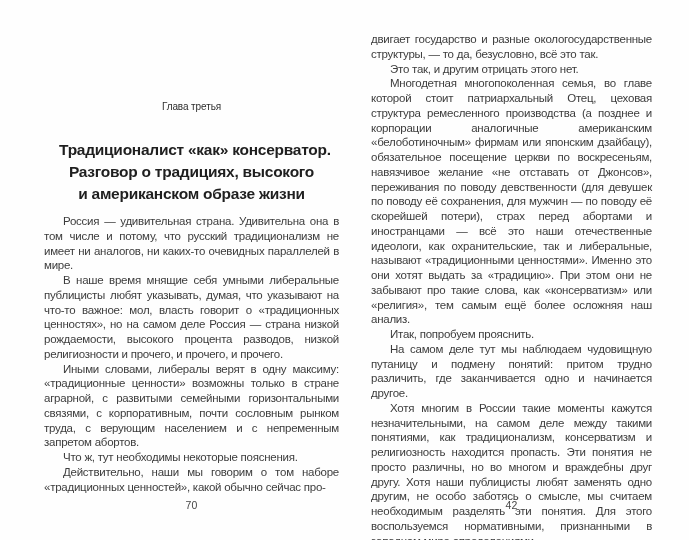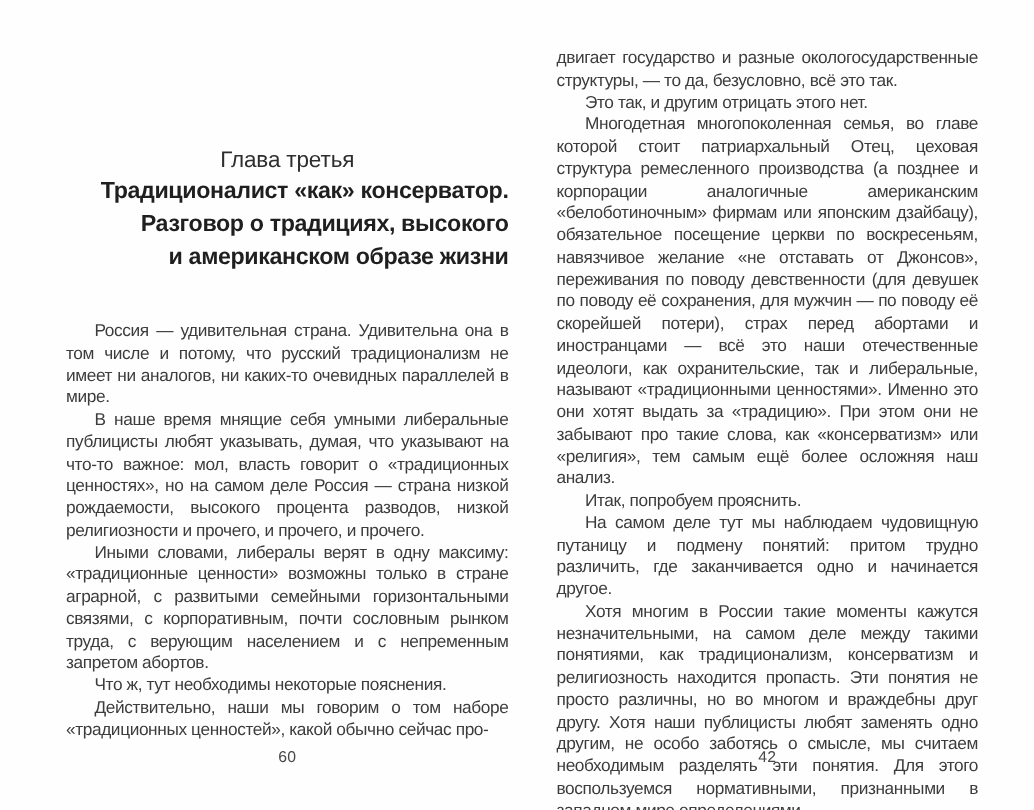--- a/index.html
+++ b/index.html
@@ -33,34 +33,33 @@
   .page-right { left: 371px; width: 281px; }
 
   .chapter-head {
     position: absolute;
     top: 99px;
     left: 0;
     right: 0;
     text-align: center;
   }
   .chapter-label {
-    font-size: 15px;
+    font-size: 10px;
     line-height: 16px;
     color: #2e2e2e;
-    margin-bottom: 2px;
+    margin-bottom: 24px;
     letter-spacing: -0.1px;
   }
   .chapter-title {
-    margin: 0;
+    margin: 15px;
     font-size: 15.5px;
     font-weight: bold;
     line-height: 22px;
     color: var(--heading-text, #1f1f1f);
     letter-spacing: -0.25px;
-    text-align: right;
   }
   .title-line { display: block; white-space: nowrap; }
 
   .body-text {
     position: absolute;
     left: 0;
     right: 0;
   }
   .page-left  .body-text { top: 214px; }
   .page-right .body-text { top: 32px; }
@@ -103,21 +102,21 @@
     </header>
 
     <div class="body-text">
       <p class="para">Россия — удивительная страна. Удивительна она в том числе и потому, что русский традиционализм не имеет ни аналогов, ни каких-то очевидных параллелей в мире.</p>
       <p class="para">В наше время мнящие себя умными либеральные публицисты любят указывать, думая, что указывают на что-то важное: мол, власть говорит о «традиционных ценностях», но на самом деле Россия — страна низкой рождаемости, высокого процента разводов, низкой религиозности и прочего, и прочего, и прочего.</p>
       <p class="para">Иными словами, либералы верят в одну максиму: «традиционные ценности» возможны только в стране аграрной, с развитыми семейными горизонтальными связями, с корпоративным, почти сословным рынком труда, с верующим населением и с непременным запретом абортов.</p>
       <p class="para">Что ж, тут необходимы некоторые пояснения.</p>
       <p class="para">Действительно, наши мы говорим о том наборе «традиционных ценностей», какой обычно сейчас про-</p>
     </div>
 
-    <div class="page-number">60</div>
+    <div class="page-number">70</div>
   </section>
 
   <section class="page page-right">
     <div class="body-text">
       <p class="para no-indent">двигает государство и разные окологосударственные структуры, — то да, безусловно, всё это так.</p>
       <p class="para">Это так, и другим отрицать этого нет.</p>
       <p class="para">Многодетная многопоколенная семья, во главе которой стоит патриархальный Отец, цеховая структура ремесленного производства (а позднее и корпорации аналогичные американским «белоботиночным» фирмам или японским дзайбацу), обязательное посещение церкви по воскресеньям, навязчивое желание «не отставать от Джонсов», переживания по поводу девственности (для девушек по поводу её сохранения, для мужчин — по поводу её скорейшей потери), страх перед абортами и иностранцами — всё это наши отечественные идеологи, как охранительские, так и либеральные, называют «традиционными ценностями». Именно это они хотят выдать за «традицию». При этом они не забывают про такие слова, как «консерватизм» или «религия», тем самым ещё более осложняя наш анализ.</p>
       <p class="para">Итак, попробуем прояснить.</p>
       <p class="para">На самом деле тут мы наблюдаем чудовищную путаницу и подмену понятий: притом трудно различить, где заканчивается одно и начинается другое.</p>
       <p class="para">Хотя многим в России такие моменты кажутся незначительными, на самом деле между такими понятиями, как традиционализм, консерватизм и религиозность находится пропасть. Эти понятия не просто различны, но во многом и враждебны друг другу. Хотя наши публицисты любят заменять одно другим, не особо заботясь о смысле, мы считаем необходимым разделять эти понятия. Для этого воспользуемся нормативными, признанными в западном мире определениями.</p>

